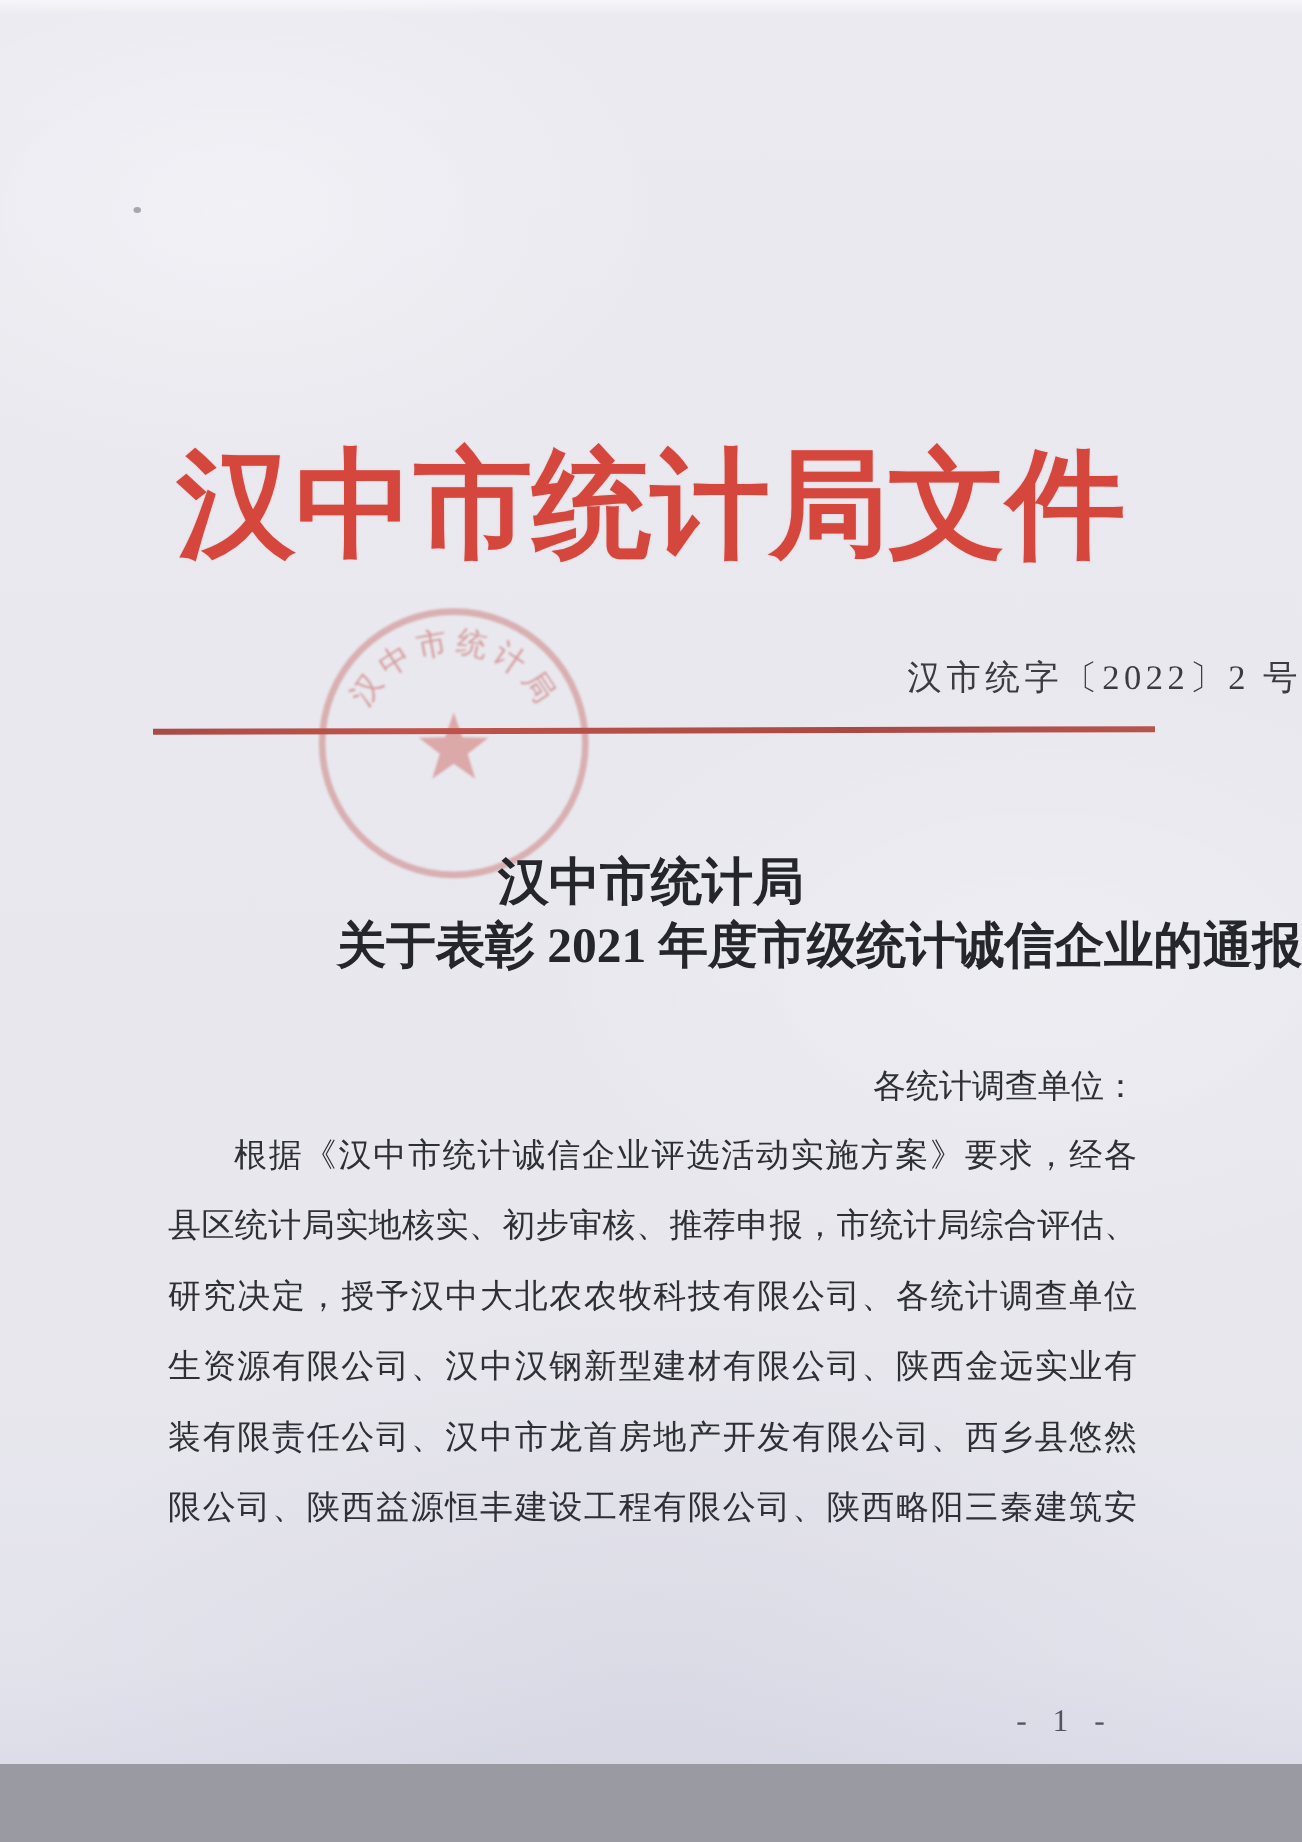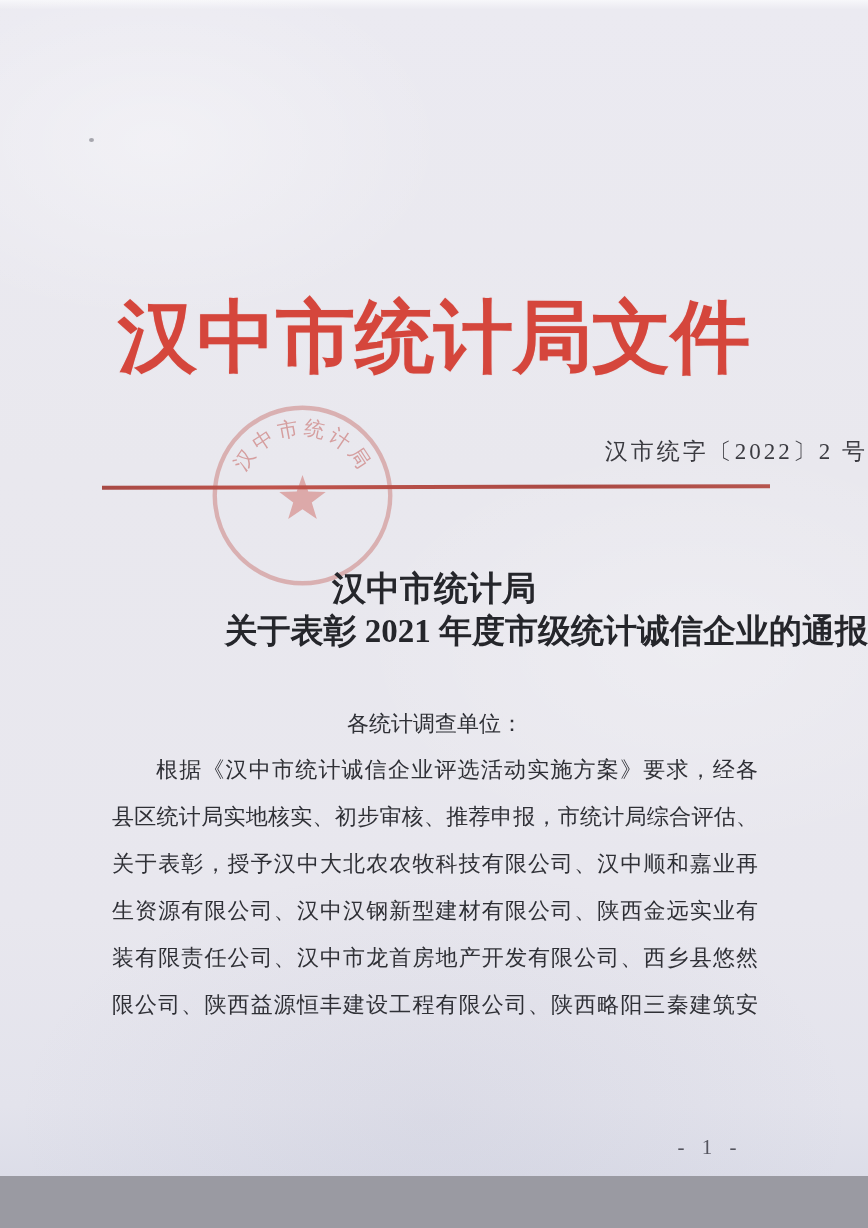--- a/index.html
+++ b/index.html
@@ -55,21 +55,21 @@
   .title-line2 {
     position: absolute; top: 609px; left: 0; width: 100%;
     height: 44px; line-height: 44px; text-align: right;
     font-size: 33px; font-weight: bold; color: #25262b;
   }
 
   .body-text {
     position: absolute; left: 112px; top: 702px; width: 646px;
     font-size: 22px; color: #2f3036;
   }
-  .salutation { height: 44px; line-height: 44px; text-align: center; }
+  .salutation { height: 44px; line-height: 44px; text-align: right; }
   .body-line {
     height: 47px; line-height: 47px;
     text-align: justify;
     text-align-last: justify;
     text-justify: inter-ideograph;
   }
   .body-line.indent { text-indent: 44px; }
 
   .page-number {
     position: absolute; left: 645px; top: 1133px; width: 130px;
@@ -105,21 +105,21 @@
   <div class="red-rule"></div>
 
   <div class="title-line1">汉中市统计局</div>
 
   <div class="title-line2">关于表彰 2021 年度市级统计诚信企业的通报</div>
 
   <div class="body-text">
     <div class="salutation">各统计调查单位：</div>
     <div class="body-line indent">根据《汉中市统计诚信企业评选活动实施方案》要求，经各</div>
     <div class="body-line">县区统计局实地核实、初步审核、推荐申报，市统计局综合评估、</div>
-    <div class="body-line">关于表彰，授予汉中大北农农牧科技有限公司、汉中顺和嘉业再</div>
+    <div class="body-line">研究决定，授予汉中大北农农牧科技有限公司、各统计调查单位</div>
     <div class="body-line">生资源有限公司、汉中汉钢新型建材有限公司、陕西金远实业有</div>
     <div class="body-line">装有限责任公司、汉中市龙首房地产开发有限公司、西乡县悠然</div>
     <div class="body-line">限公司、陕西益源恒丰建设工程有限公司、陕西略阳三秦建筑安</div>
   </div>
 
   <div class="page-number">- 1 -</div>
 
 </div>
 
 </body></html>

